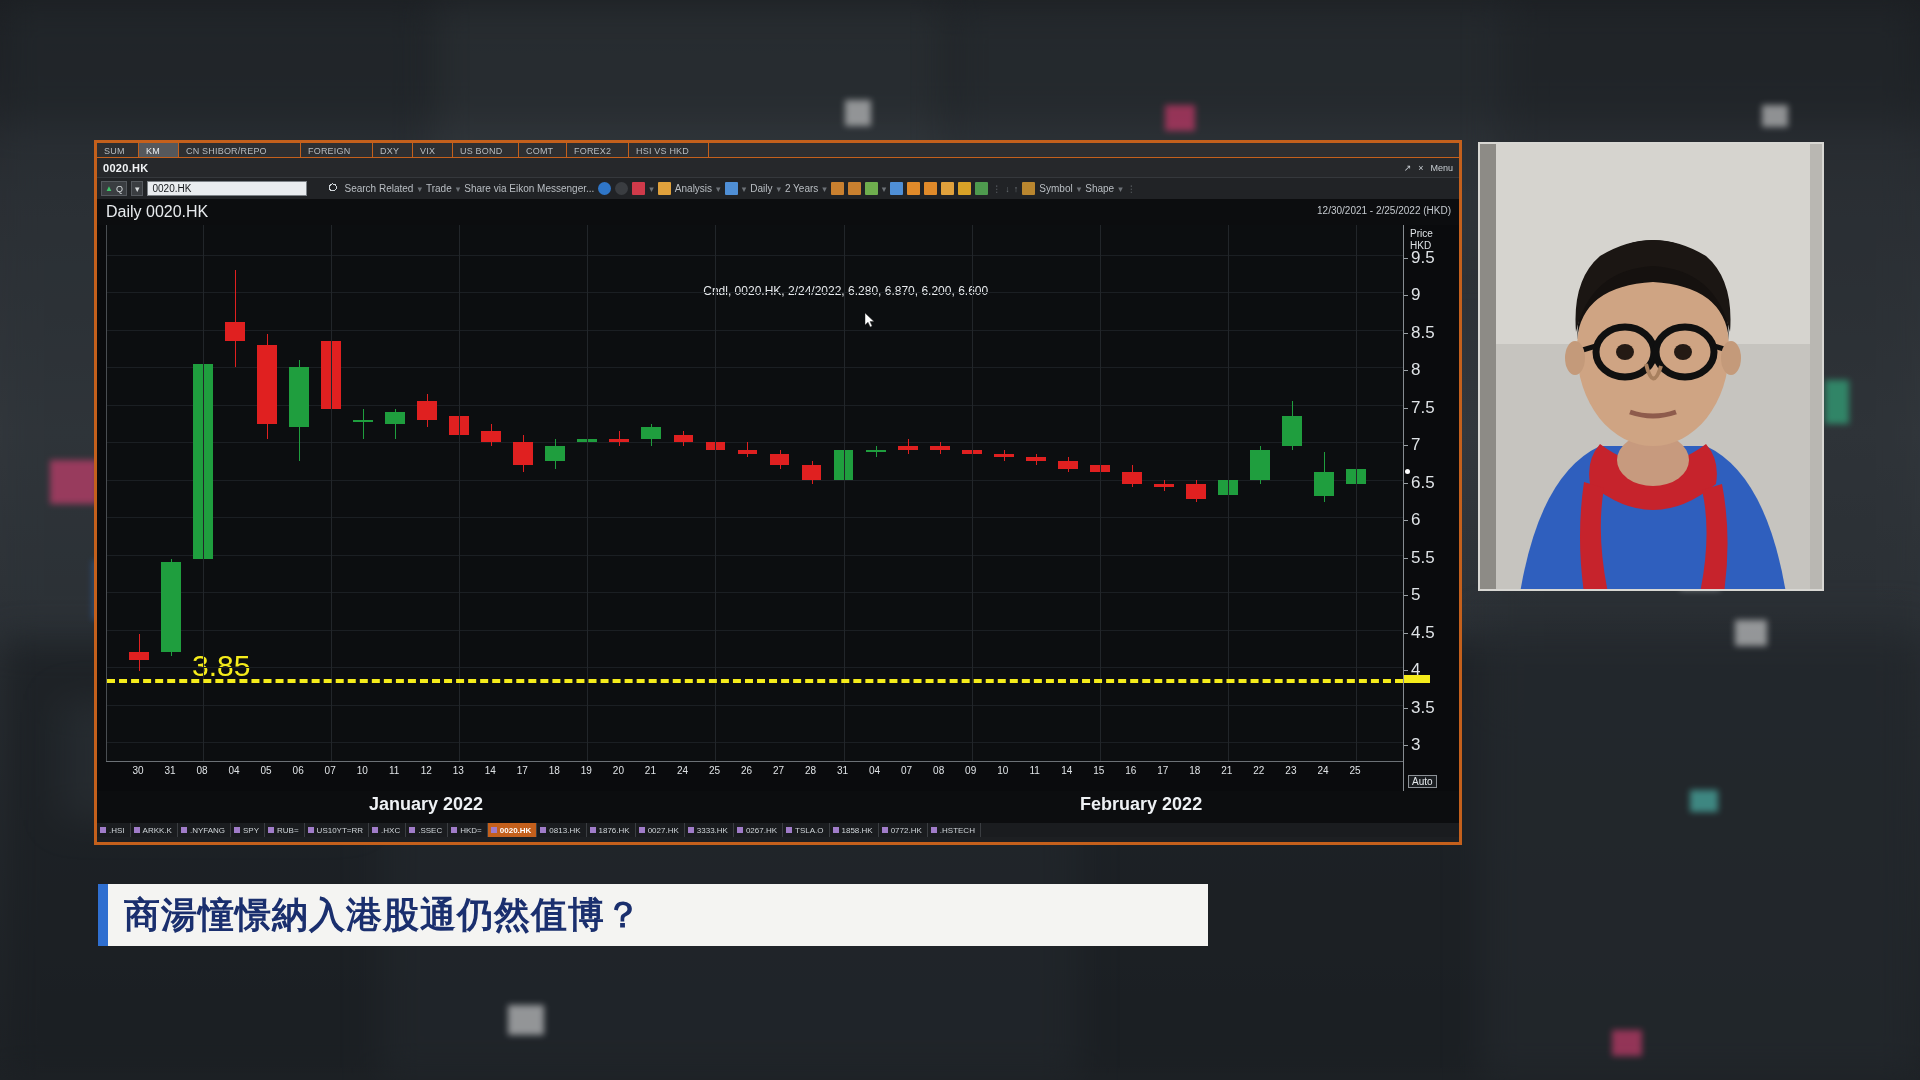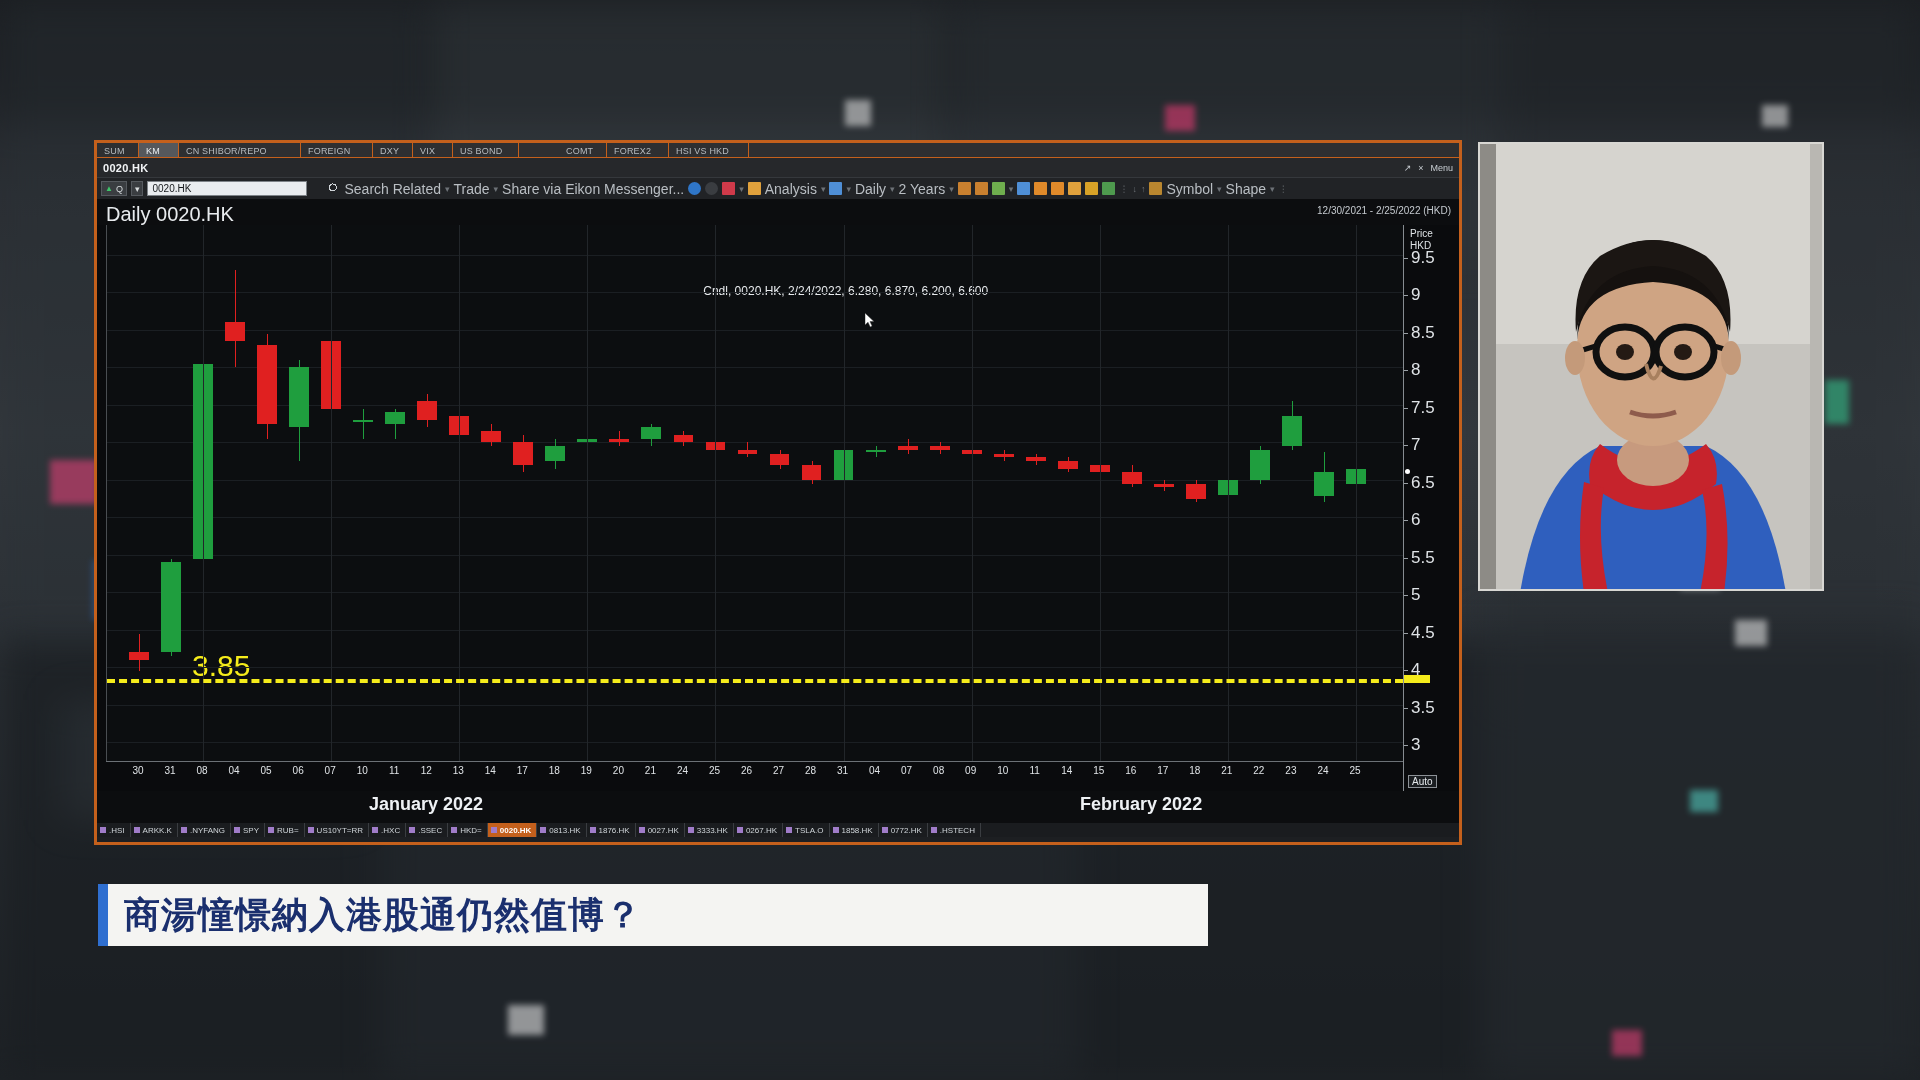--- a/index.html
+++ b/index.html
@@ -27,27 +27,27 @@
   .titlebar .ttl { font-size:11px; font-weight:bold; color:#f1f3f5; letter-spacing:.3px; }
   .titlebar .tright { display:flex; align-items:center; gap:7px; font-size:9px; color:#c7ccd1; }
 
   .toolbar { height:22px; background:#212326; border-top:1px solid #35383c;
              display:flex; align-items:center; padding:0 4px; gap:4px; }
   .qbtn { display:flex; align-items:center; height:15px; background:#3a3d41;
           border:1px solid #55595e; font-size:9px; color:#d6dadd; padding:0 3px; gap:3px; }
   .qbtn .up { color:#3ec46a; font-size:8px; }
   .symbox { width:160px; height:15px; background:#e9ecef; border:1px solid #7d8287;
             font-size:10px; color:#15181b; padding:0 4px; line-height:14px; }
-  .tbtxt { font-size:14px; color:#b9bec3; white-space:nowrap; }
+  .tbtxt { font-size:10px; color:#b9bec3; white-space:nowrap; }
   .sep { color:#6d7277; font-size:9px; }
   .ic { width:13px; height:13px; display:inline-block; border-radius:1px; }
 
   
   .charthead { height:26px; position:relative; background:#0c0d0f; }
-  .charthead .dly { position:absolute; left:9px; top:4px; font-size:20px; color:#e8ebee; }
+  .charthead .dly { position:absolute; left:9px; top:4px; font-size:16px; color:#e8ebee; }
   .charthead .rng { position:absolute; right:8px; top:6px; font-size:10px; color:#c5cacf; }
 
   .plotwrap { position:relative; height:566px; background:#0a0b0d; }
   .plot { position:absolute; left:9px; top:0; right:56px; bottom:30px;
           background:#0c0e10; border-left:1px solid #4a4e52; }
   .gridv { position:absolute; top:0; bottom:0; width:1px; background:#22262a; }
   .gridh { position:absolute; left:0; right:0; height:1px; background:#1b1f23; }
   .wick { position:absolute; width:1px; }
   .body { position:absolute; }
 
@@ -122,21 +122,21 @@
 <div id="eikon">
 
   <div class="tabbar">
       <span class="tb" style="width: 42px;">SUM</span>
       <span class="tb active" style="width: 40px;">KM</span>
       <span class="tb" style="width: 122px;">CN SHIBOR/REPO</span>
       <span class="tb" style="width: 72px;">FOREIGN</span>
       <span class="tb" style="width: 40px;">DXY</span>
       <span class="tb" style="width: 40px;">VIX</span>
       <span class="tb" style="width: 66px;">US BOND</span>
-      <span class="tb" style="width: 48px; margin-left: 40px;">COMT</span>
+      <span class="tb" style="width: 48px;">COMT</span>
       <span class="tb" style="width: 62px;">FOREX2</span>
       <span class="tb" style="width: 80px;">HSI VS HKD</span>
     </div>
 
   <div class="titlebar">
     <span class="ttl">0020.HK</span>
     <span class="tright">
       <span>↗</span>
       <span>×</span>
       <span>Menu</span>

